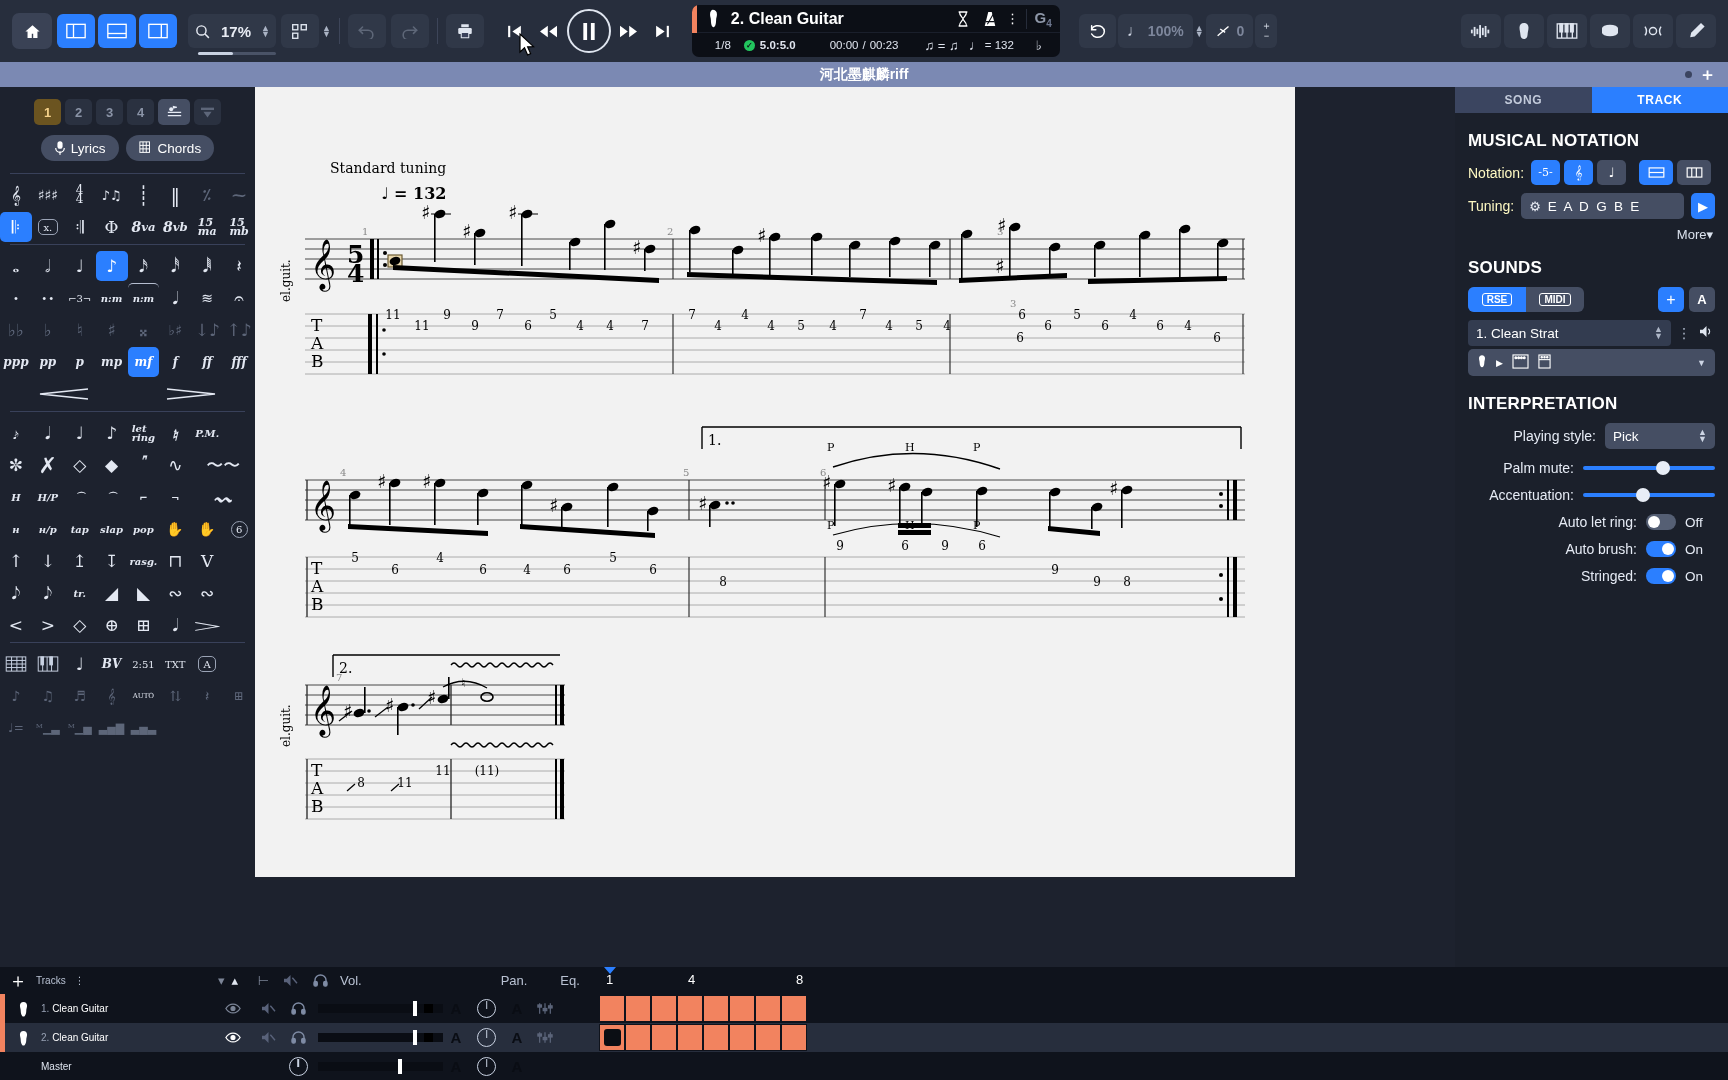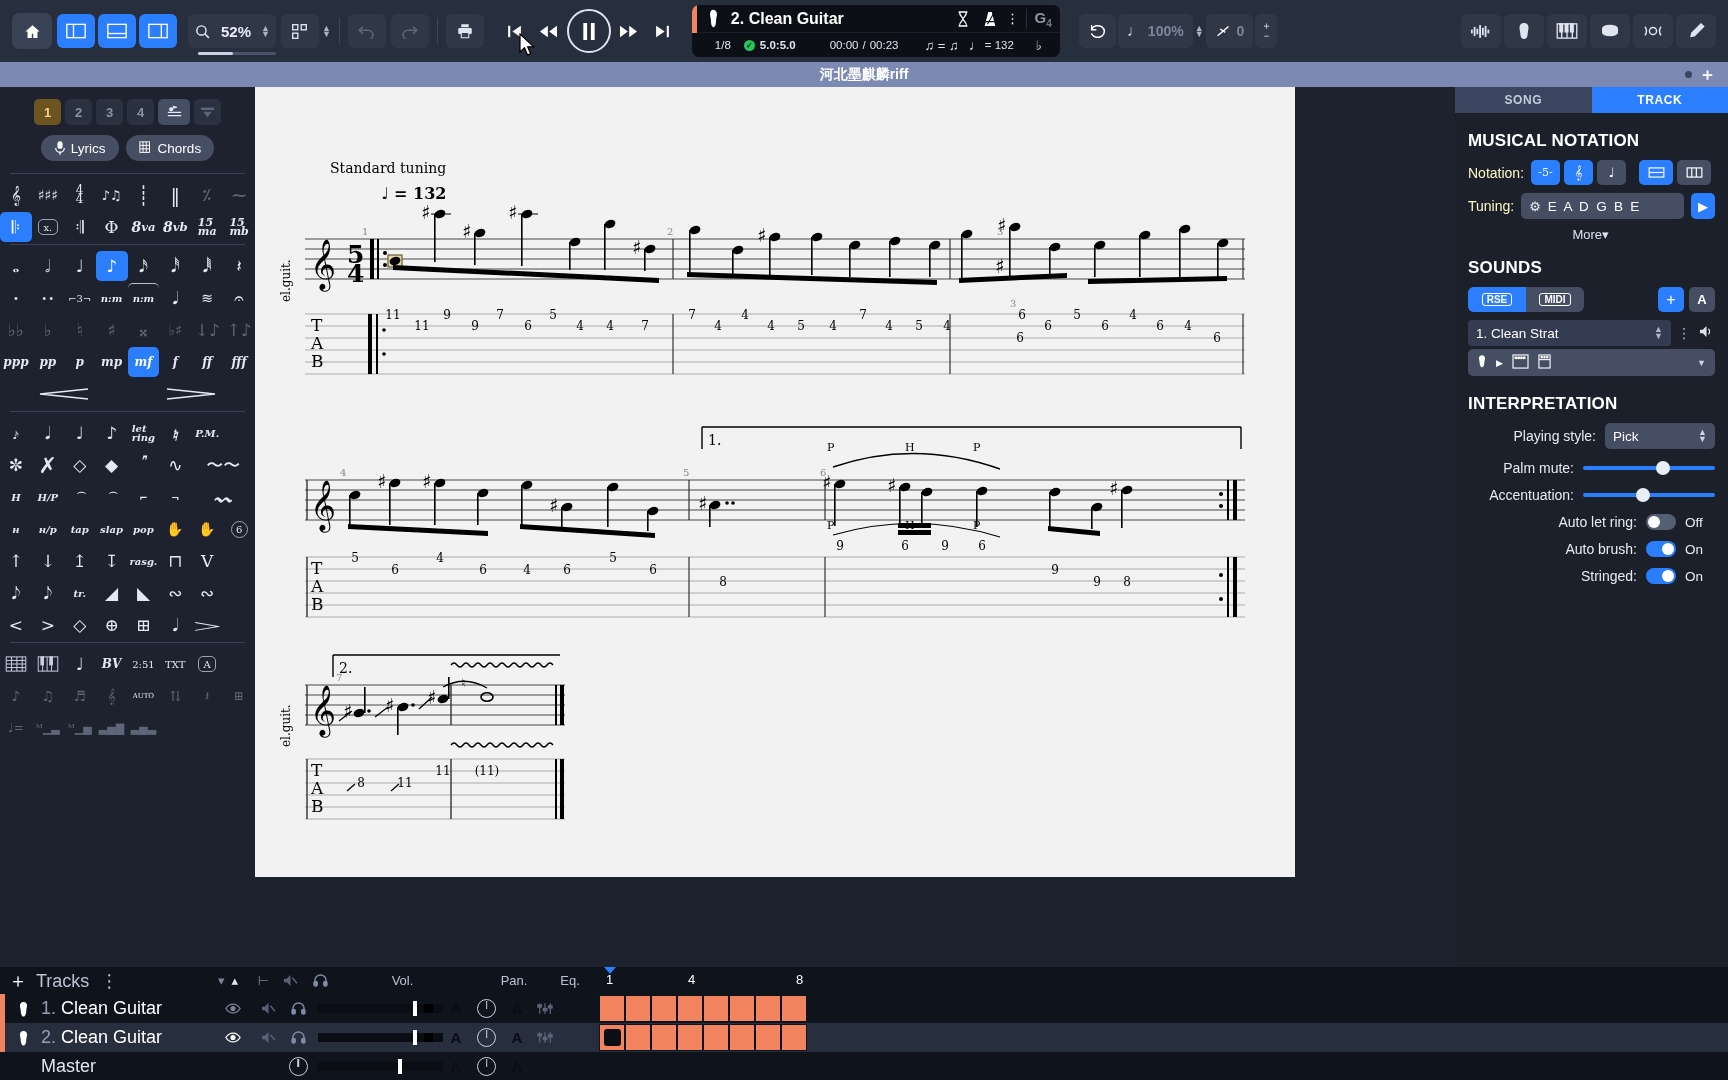--- a/index.html
+++ b/index.html
@@ -113,21 +113,21 @@
   .frow{display:flex;align-items:center;gap:7px;margin-bottom:8px;}
   .flabel{font-size:14px;color:#fef9c3;}
   .notgrp{display:flex;gap:4px;}
   .nbtn{width:29px;height:25px;border-radius:5px;background:#454e63;display:flex;align-items:center;justify-content:center;
         color:#fff;font-size:13px;cursor:pointer;font-family:"DejaVu Serif",serif;}
   .nbtn.on{background:#2b7fff;}
   .nbtn.wide{width:34px;}
   .tuningbar{flex:1;height:26px;background:#454e63;border-radius:5px;display:flex;align-items:center;gap:7px;padding:0 8px;cursor:pointer;}
   .tuningbar .tv{font-size:13.5px;letter-spacing:1.8px;color:#fff;}
   .arrowbtn{width:24px;height:26px;border-radius:5px;background:#2b7fff;display:flex;align-items:center;justify-content:center;color:#fff;cursor:pointer;}
-  .morelink{text-align:center;font-size:13px;color:#dbe2ee;cursor:pointer;padding-right:2px;}
+  .morelink{text-align:right;font-size:13px;color:#dbe2ee;cursor:pointer;padding-right:2px;}
   .segsounds{display:flex;background:#454e63;border-radius:6px;overflow:hidden;width:116px;height:25px;}
   .segsounds div{flex:1;display:flex;align-items:center;justify-content:center;font-size:11px;font-weight:bold;color:#fff;cursor:pointer;}
   .segsounds div.on{background:#2b7fff;}
   .segsounds span{border:1px solid #fff;border-radius:3px;padding:0 4px;font-size:10px;}
   .sndhead{display:flex;align-items:center;margin-bottom:8px;}
   .sqbtn{width:26px;height:25px;border-radius:5px;background:#2b7fff;display:flex;align-items:center;justify-content:center;color:#fff;font-size:16px;cursor:pointer;}
   .sqbtn.alt{background:#454e63;font-weight:bold;font-size:13px;}
   .sndrow{display:flex;align-items:center;gap:4px;margin-bottom:3px;}
   .snddd{flex:1;height:26px;background:#333c50;border-radius:4px;display:flex;align-items:center;padding:0 8px;font-size:13.5px;color:#fff;cursor:pointer;}
   .snddd .chev{margin-left:auto;font-size:9px;color:#aeb7c8;display:flex;flex-direction:column;line-height:7px;}
@@ -148,21 +148,21 @@
   .tgtext{width:30px;font-size:13.5px;color:#e6ebf5;text-align:left;}
 
   
   .tracks{position:absolute;left:0;bottom:0;width:1728px;height:113px;background:#0f131c;}
   .thead{height:27px;display:flex;align-items:center;color:#b9c2d3;font-size:13px;position:relative;}
   .trow{height:29px;display:flex;align-items:center;position:relative;}
   .trow.alt{background:#272e3d;}
   .trow.master{background:#0f131c;}
   .tcolor{width:5px;height:29px;background:#f2835f;}
   .c-ico{width:36px;display:flex;align-items:center;justify-content:center;color:#fff;}
-  .c-name{width:170px;font-size:18px;color:#fff;}
+  .c-name{width:170px;font-size:10px;color:#fff;}
   .c-name .num{color:#97a0b3;}
   .c-eye{width:44px;display:flex;justify-content:center;color:#7c8597;cursor:pointer;}
   .c-eye.on{color:#fff;}
   .c-m{width:27px;display:flex;justify-content:center;color:#59627a;cursor:pointer;}
   .c-s{width:32px;display:flex;justify-content:center;color:#7f8ca5;cursor:pointer;}
   .vol{width:125px;height:9px;background:#0a0d14;position:relative;margin-left:4px;}
   .vol .k{position:absolute;top:-3px;left:76%;width:4px;height:15px;background:#fff;}
   .vol .sq{position:absolute;top:0;right:10px;width:9px;height:9px;background:#000;}
   .aglyph{width:26px;text-align:center;font-weight:bold;font-size:15px;color:#0a0d14;}
   .knob{width:19px;height:19px;border-radius:50%;border:1.6px solid #c9d2e2;position:relative;margin-left:8px;}
@@ -207,21 +207,21 @@
             <line x1="16" y1="1" x2="16" y2="17"></line>
           </svg>
       </div>
     </div>
 
     <div class="zoomgrp">
       <svg width="17" height="17" viewBox="0 0 24 24" fill="none" stroke="#e8ecf4" stroke-width="2">
           <circle cx="10.5" cy="10.5" r="6.5"></circle>
           <line x1="15.5" y1="15.5" x2="21" y2="21"></line>
         </svg>
-      <div class="val">52%</div>
+      <div class="val">17%</div>
       <div class="stepper">
           <span>▲</span>
           <span>▼</span>
         </div>
       <div class="zbar">
           <i></i>
         </div>
     </div>
     <div class="tb-btn">
       <svg width="17" height="17" viewBox="0 0 20 20" fill="none" stroke="#dfe5ef" stroke-width="1.6">
@@ -1209,21 +1209,21 @@
             <line x1="10" y1="4" x2="15" y2="10" stroke="#59627a" stroke-width="1.5"></line>
           </svg>
       </div>
       <div class="c-s">
         <svg width="15" height="13" viewBox="0 0 16 14" fill="none" stroke="#7f8ca5" stroke-width="1.5">
             <path d="M2 9V7a6 6 0 0 1 12 0v2"></path>
             <rect x="1" y="8" width="3.5" height="5" rx="1.5" fill="#7f8ca5"></rect>
             <rect x="11.5" y="8" width="3.5" height="5" rx="1.5" fill="#7f8ca5"></rect>
           </svg>
       </div>
-      <div style="width:125px;text-align:center;margin-left:4px">Vol.</div>
+      <div style="width:125px;margin-left:4px">Vol.</div>
       <div style="width:26px"></div>
       <div style="width:30px;text-align:center;margin-left:8px">Pan.</div>
       <div style="width:26px"></div>
       <div style="width:30px;text-align:center">Eq.</div>
     </div>
 
     <div class="trow">
       <div class="tcolor" style="background: rgb(242, 131, 95);"></div>
       <div class="c-ico">
         <svg width="11" height="16" viewBox="0 0 12 18" fill="#fff">

